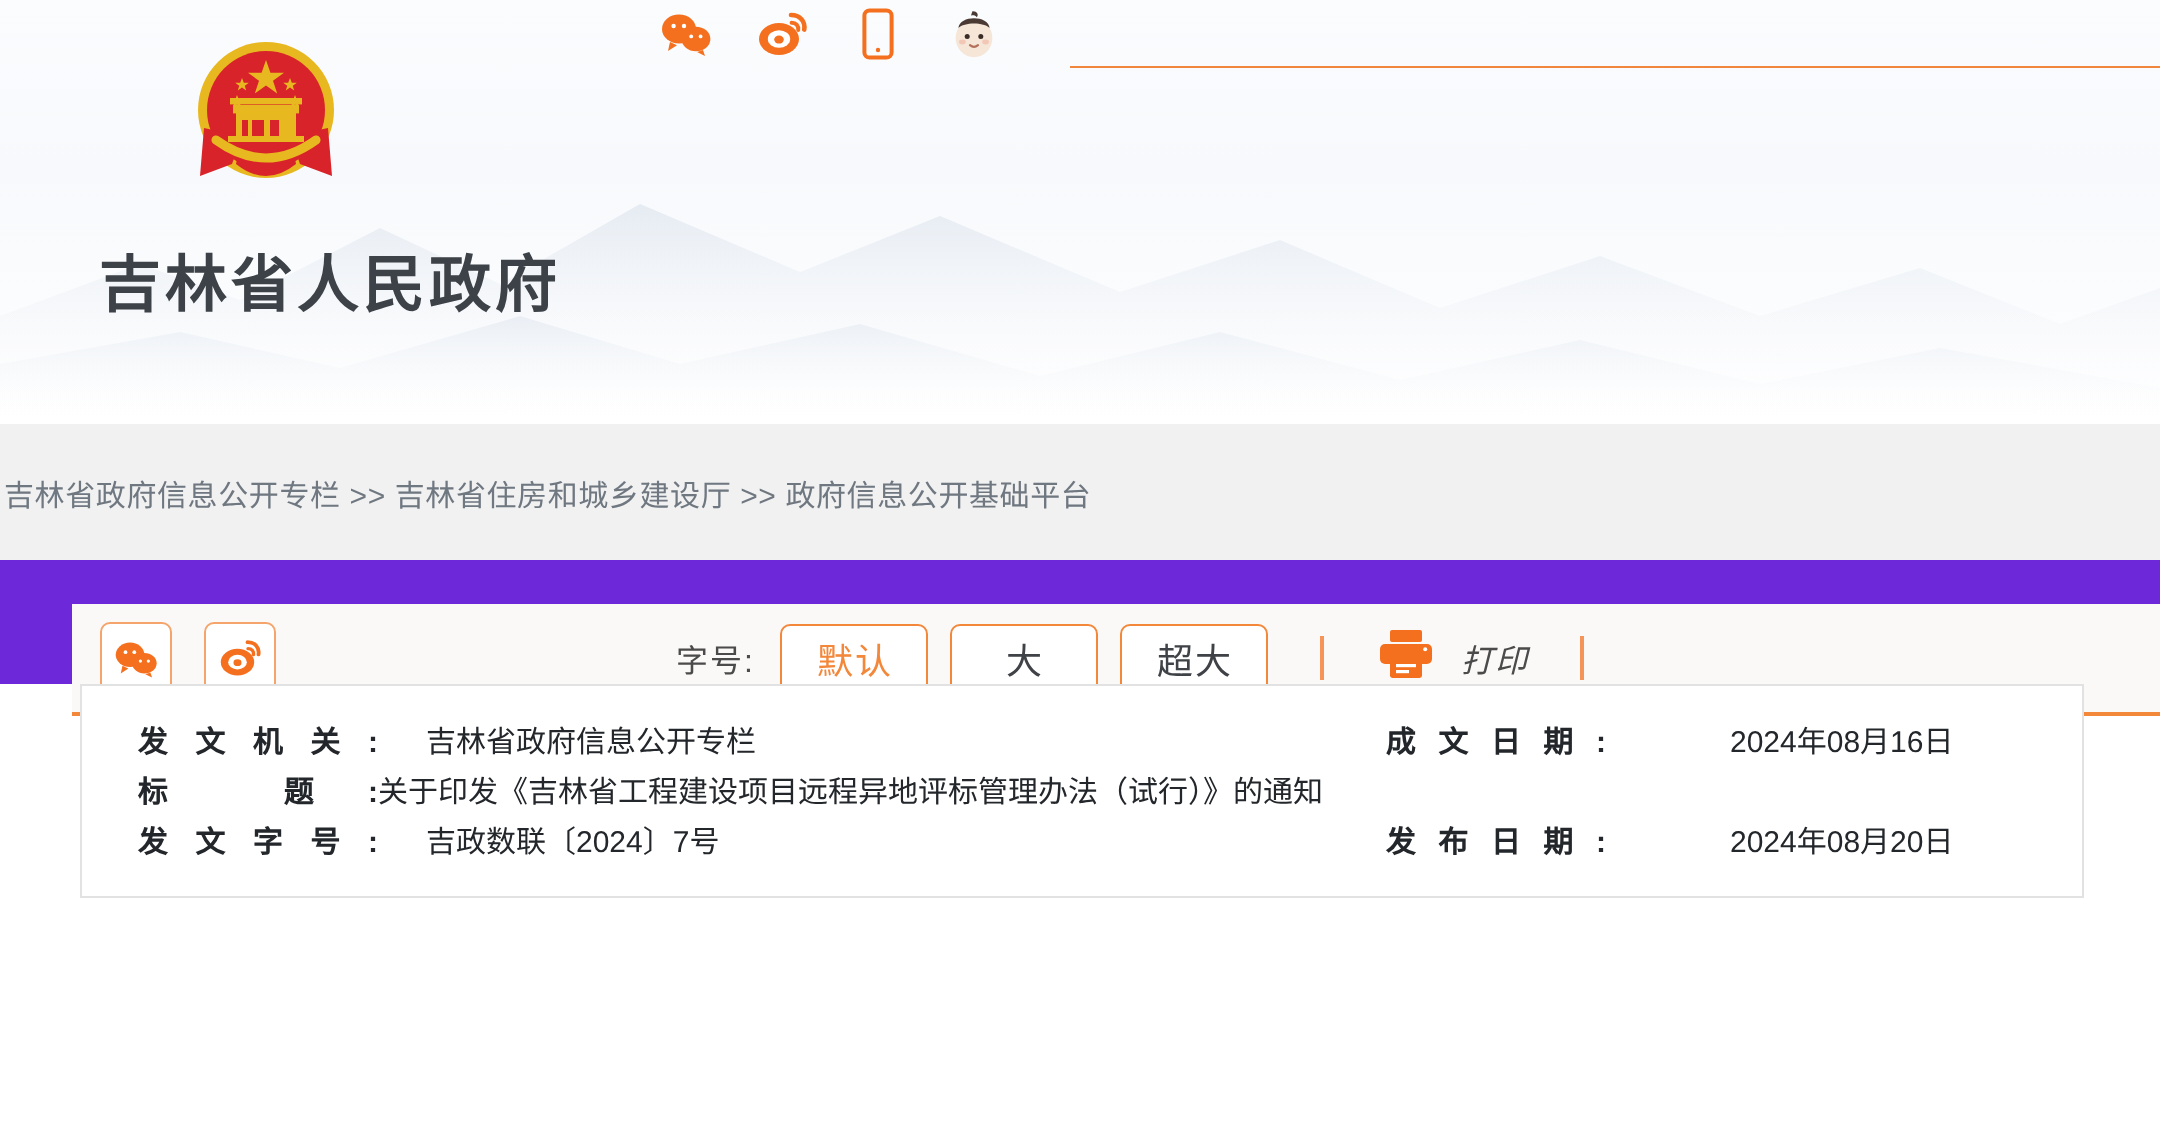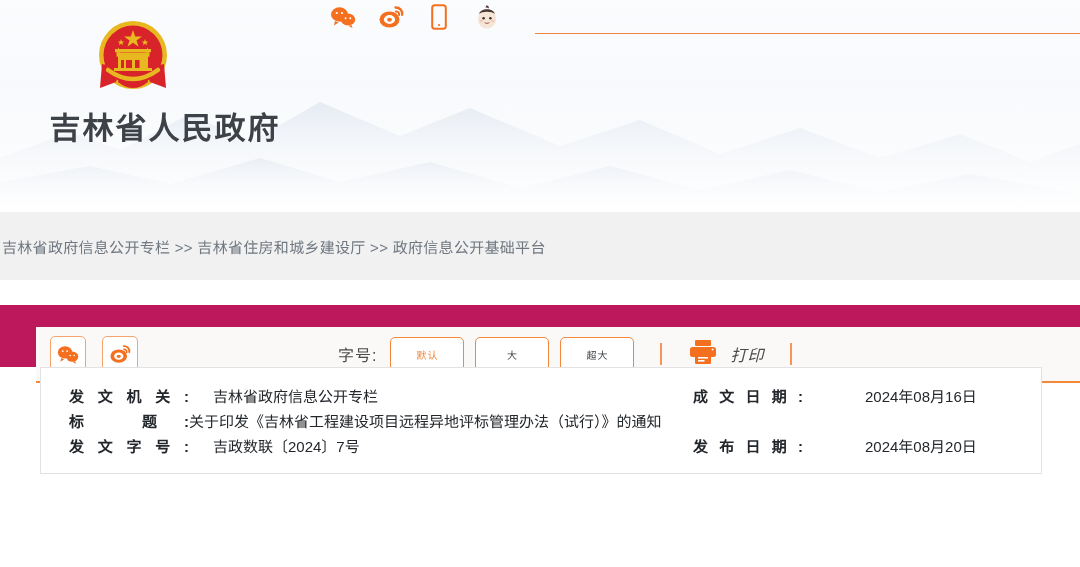--- a/index.html
+++ b/index.html
@@ -91,21 +91,21 @@
   .emblem-wrap {
     position: absolute;
     left: 88px;
     top: 12px;
     width: 90px;
     height: 90px;
   }
   .site-title {
     position: absolute;
     left: 30px;
-    top: 103px;
+    top: 117px;
     width: 270px;
     text-align: center;
     font-size: 31px;
     font-weight: bold;
     color: #3d4248;
     letter-spacing: 2px;
     font-family: "Liberation Sans", "DejaVu Sans", sans-serif;
   }
   .site-domain {
     position: absolute;
@@ -132,22 +132,21 @@
     padding-left: 2px;
     letter-spacing: .3px;
     white-space: nowrap;
   }
 
   
   .toolbar-outer {
     position: relative;
     width: 1080px;
     height: 62px;
-    background: #be185d;
-    margin-top: 25px;
+    background: #6d28d9;
   }
   .toolbar {
     position: absolute;
     left: 36px;
     top: 22px;
     width: 1044px;
     height: 56px;
     background: #faf9f7;
     border-bottom: 2px solid #f3873a;
     display: flex;
@@ -182,21 +181,21 @@
     color: #4b4b4b;
     margin-right: 2px;
     letter-spacing: 1px;
   }
   .fs-btn {
     width: 72px;
     height: 33px;
     border: 1px solid #f3873a;
     border-radius: 5px;
     background: #ffffff;
-    font-size: 10px;
+    font-size: 18px;
     color: #3f4246;
     display: inline-flex;
     align-items: center;
     justify-content: center;
     cursor: pointer;
     letter-spacing: 1px;
     font-family: "Liberation Sans", "DejaVu Sans", sans-serif;
   }
   .fs-btn.active {
     color: #f3873a;

